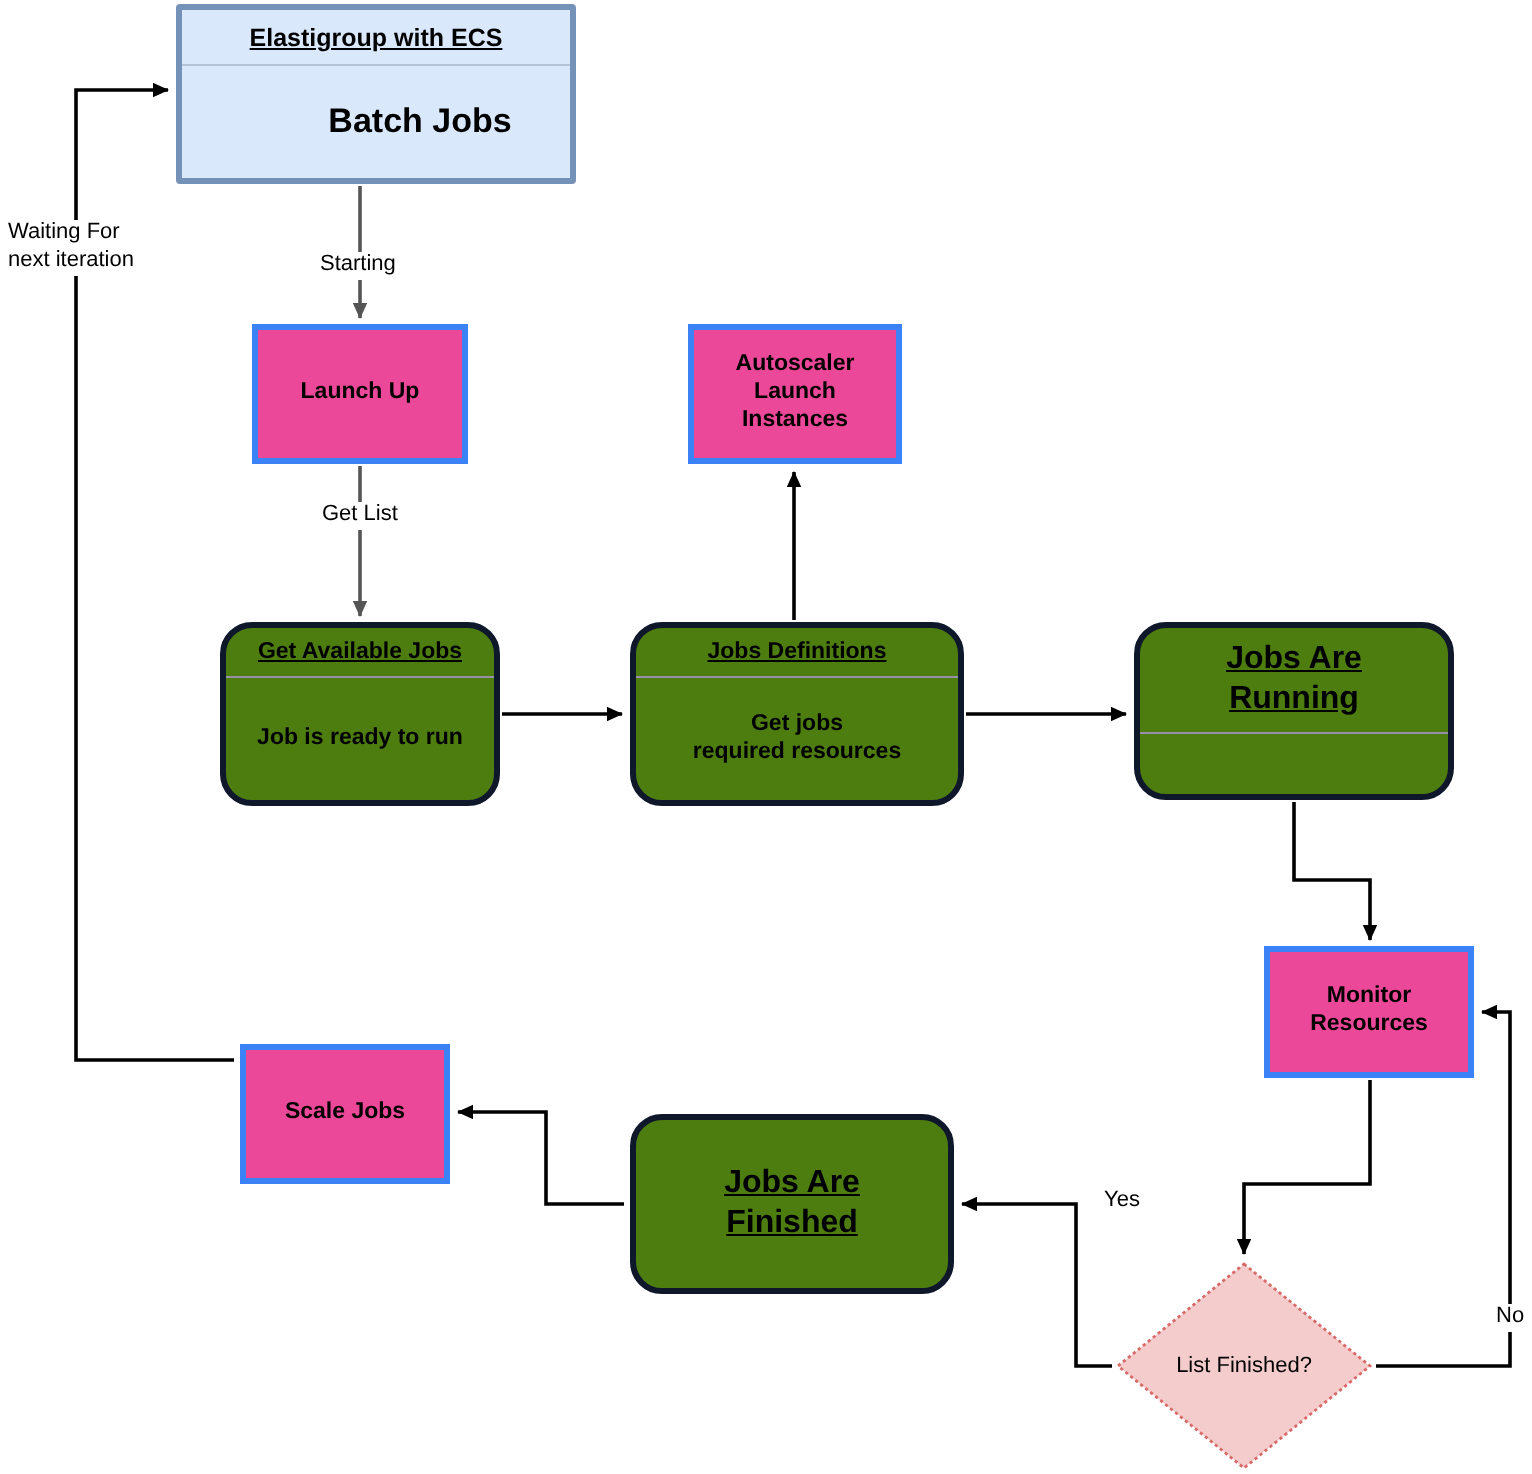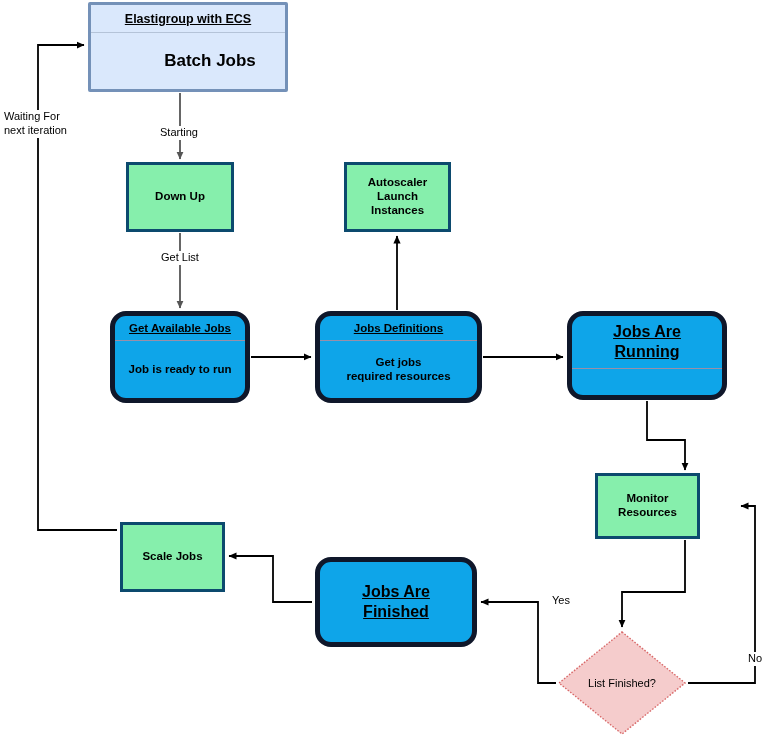--- a/index.html
+++ b/index.html
@@ -69,35 +69,35 @@
   #node-elastigroup .title {
     font-size: 12.5px;
     padding-top: 7px;
     padding-bottom: 6px;
   }
   #node-elastigroup .divider { background: #b4c3d8; }
   #node-elastigroup .body { font-size: 17px; margin-left: 44px; }
 
   
   .yellow-box {
-    background: #86efac;
-    border: 3px solid #0c4a6e;
+    background: #ec4899;
+    border: 3px solid #3b82f6;
     border-radius: 0;
   }
   .yellow-box .body { font-size: 11.5px; }
 
   #node-scale-up { left: 126px; top: 162px; width: 108px; height: 70px; }
   #node-autoscaler { left: 344px; top: 162px; width: 107px; height: 70px; }
-  #node-monitor { left: 595px; top: 473px; width: 105px; height: 66px; }
+  #node-monitor { left: 632px; top: 473px; width: 105px; height: 66px; }
   #node-scale-down { left: 120px; top: 522px; width: 105px; height: 70px; }
 
   
   .green-box {
-    background: #0ea5e9;
-    border: 5px solid #0f172a;
+    background: #4d7c0f;
+    border: 3px solid #0f172a;
     border-radius: 16px;
   }
 
   #node-get-jobs { left: 110px; top: 311px; width: 140px; height: 92px; }
   #node-get-jobs .title { font-size: 11.5px; padding-top: 6px; padding-bottom: 5px; }
   #node-get-jobs .body { font-size: 11.5px; }
 
   #node-jobs-def { left: 315px; top: 311px; width: 167px; height: 92px; }
   #node-jobs-def .title { font-size: 11.5px; padding-top: 6px; padding-bottom: 5px; }
   #node-jobs-def .body { font-size: 11.5px; }
@@ -196,21 +196,21 @@
     <path d="M117,530 L38,530 L38,45 L84,45" stroke="#000000" stroke-width="1.8" fill="none" marker-end="url(#arrow)"></path>
   </svg>
 
   <div class="node" id="node-elastigroup">
     <div class="title">Elastigroup with ECS</div>
     <div class="divider"></div>
     <div class="body">Batch Jobs</div>
   </div>
 
   <div class="node yellow-box" id="node-scale-up">
-    <div class="body">Down Up</div>
+    <div class="body">Launch Up</div>
   </div>
 
   <div class="node yellow-box" id="node-autoscaler">
     <div class="body">
       <div>
         <div>Autoscaler</div>
         <div>Launch</div>
         <div>Instances</div>
       </div>
     </div>

